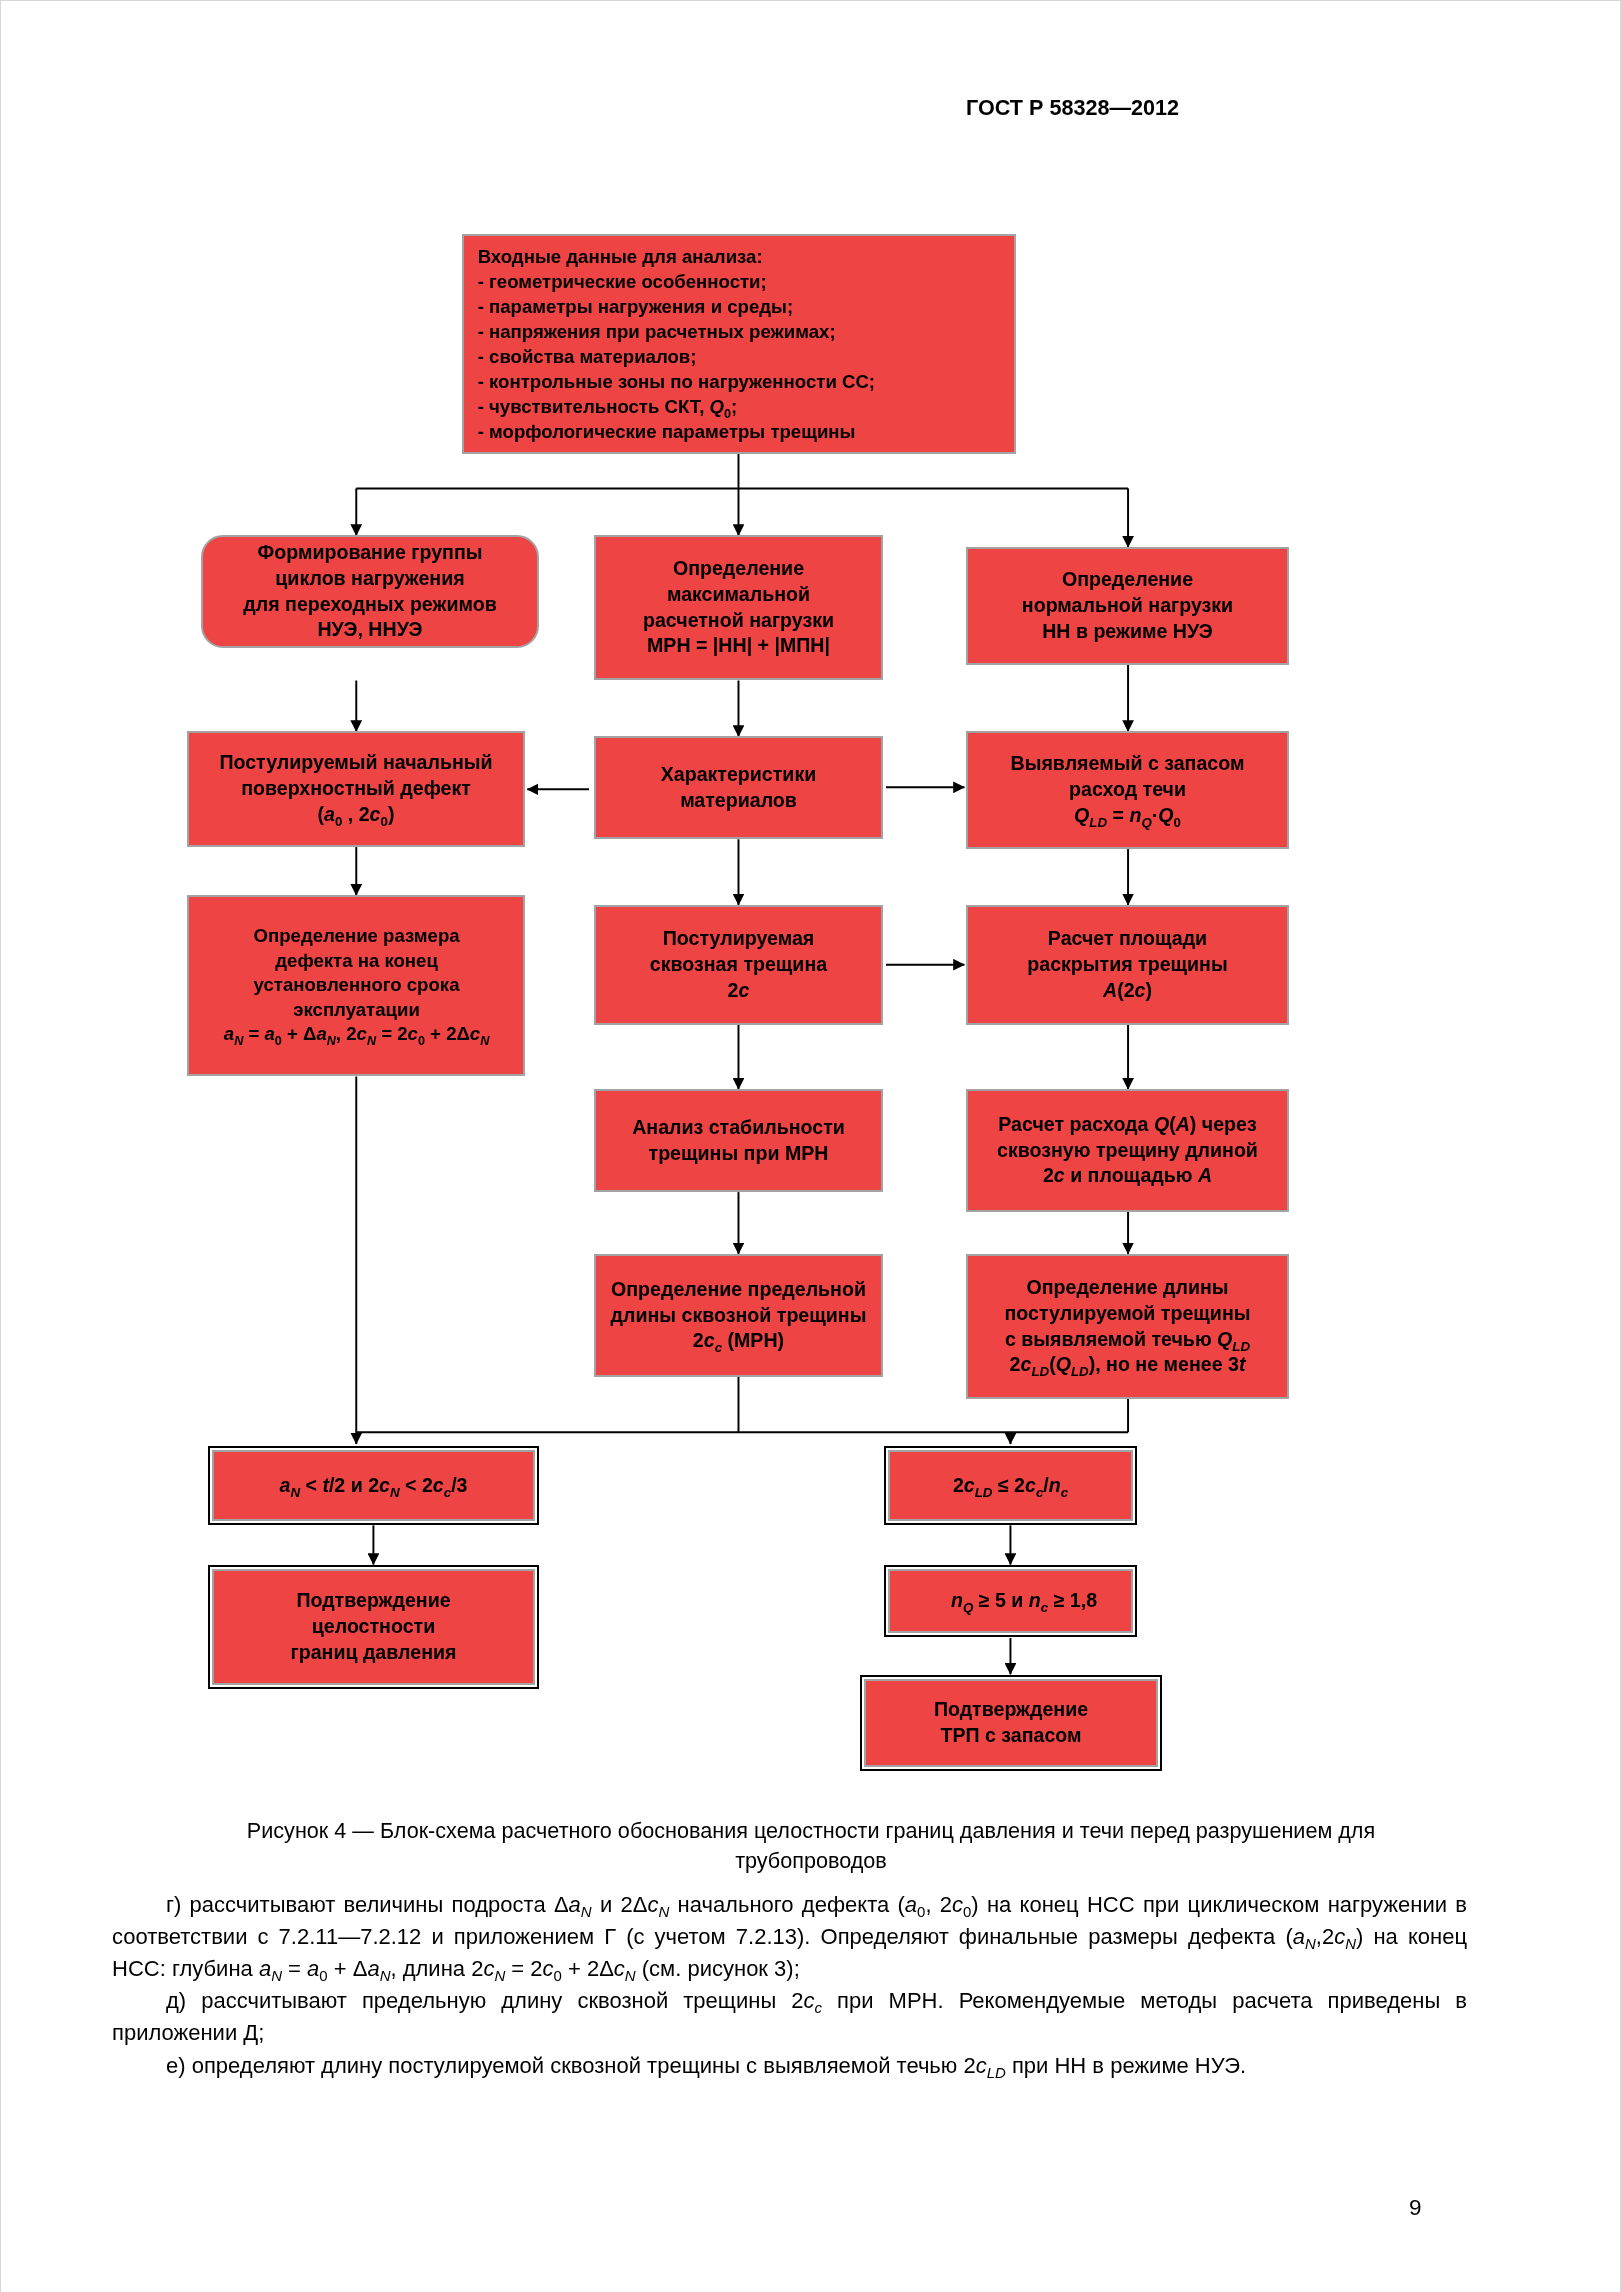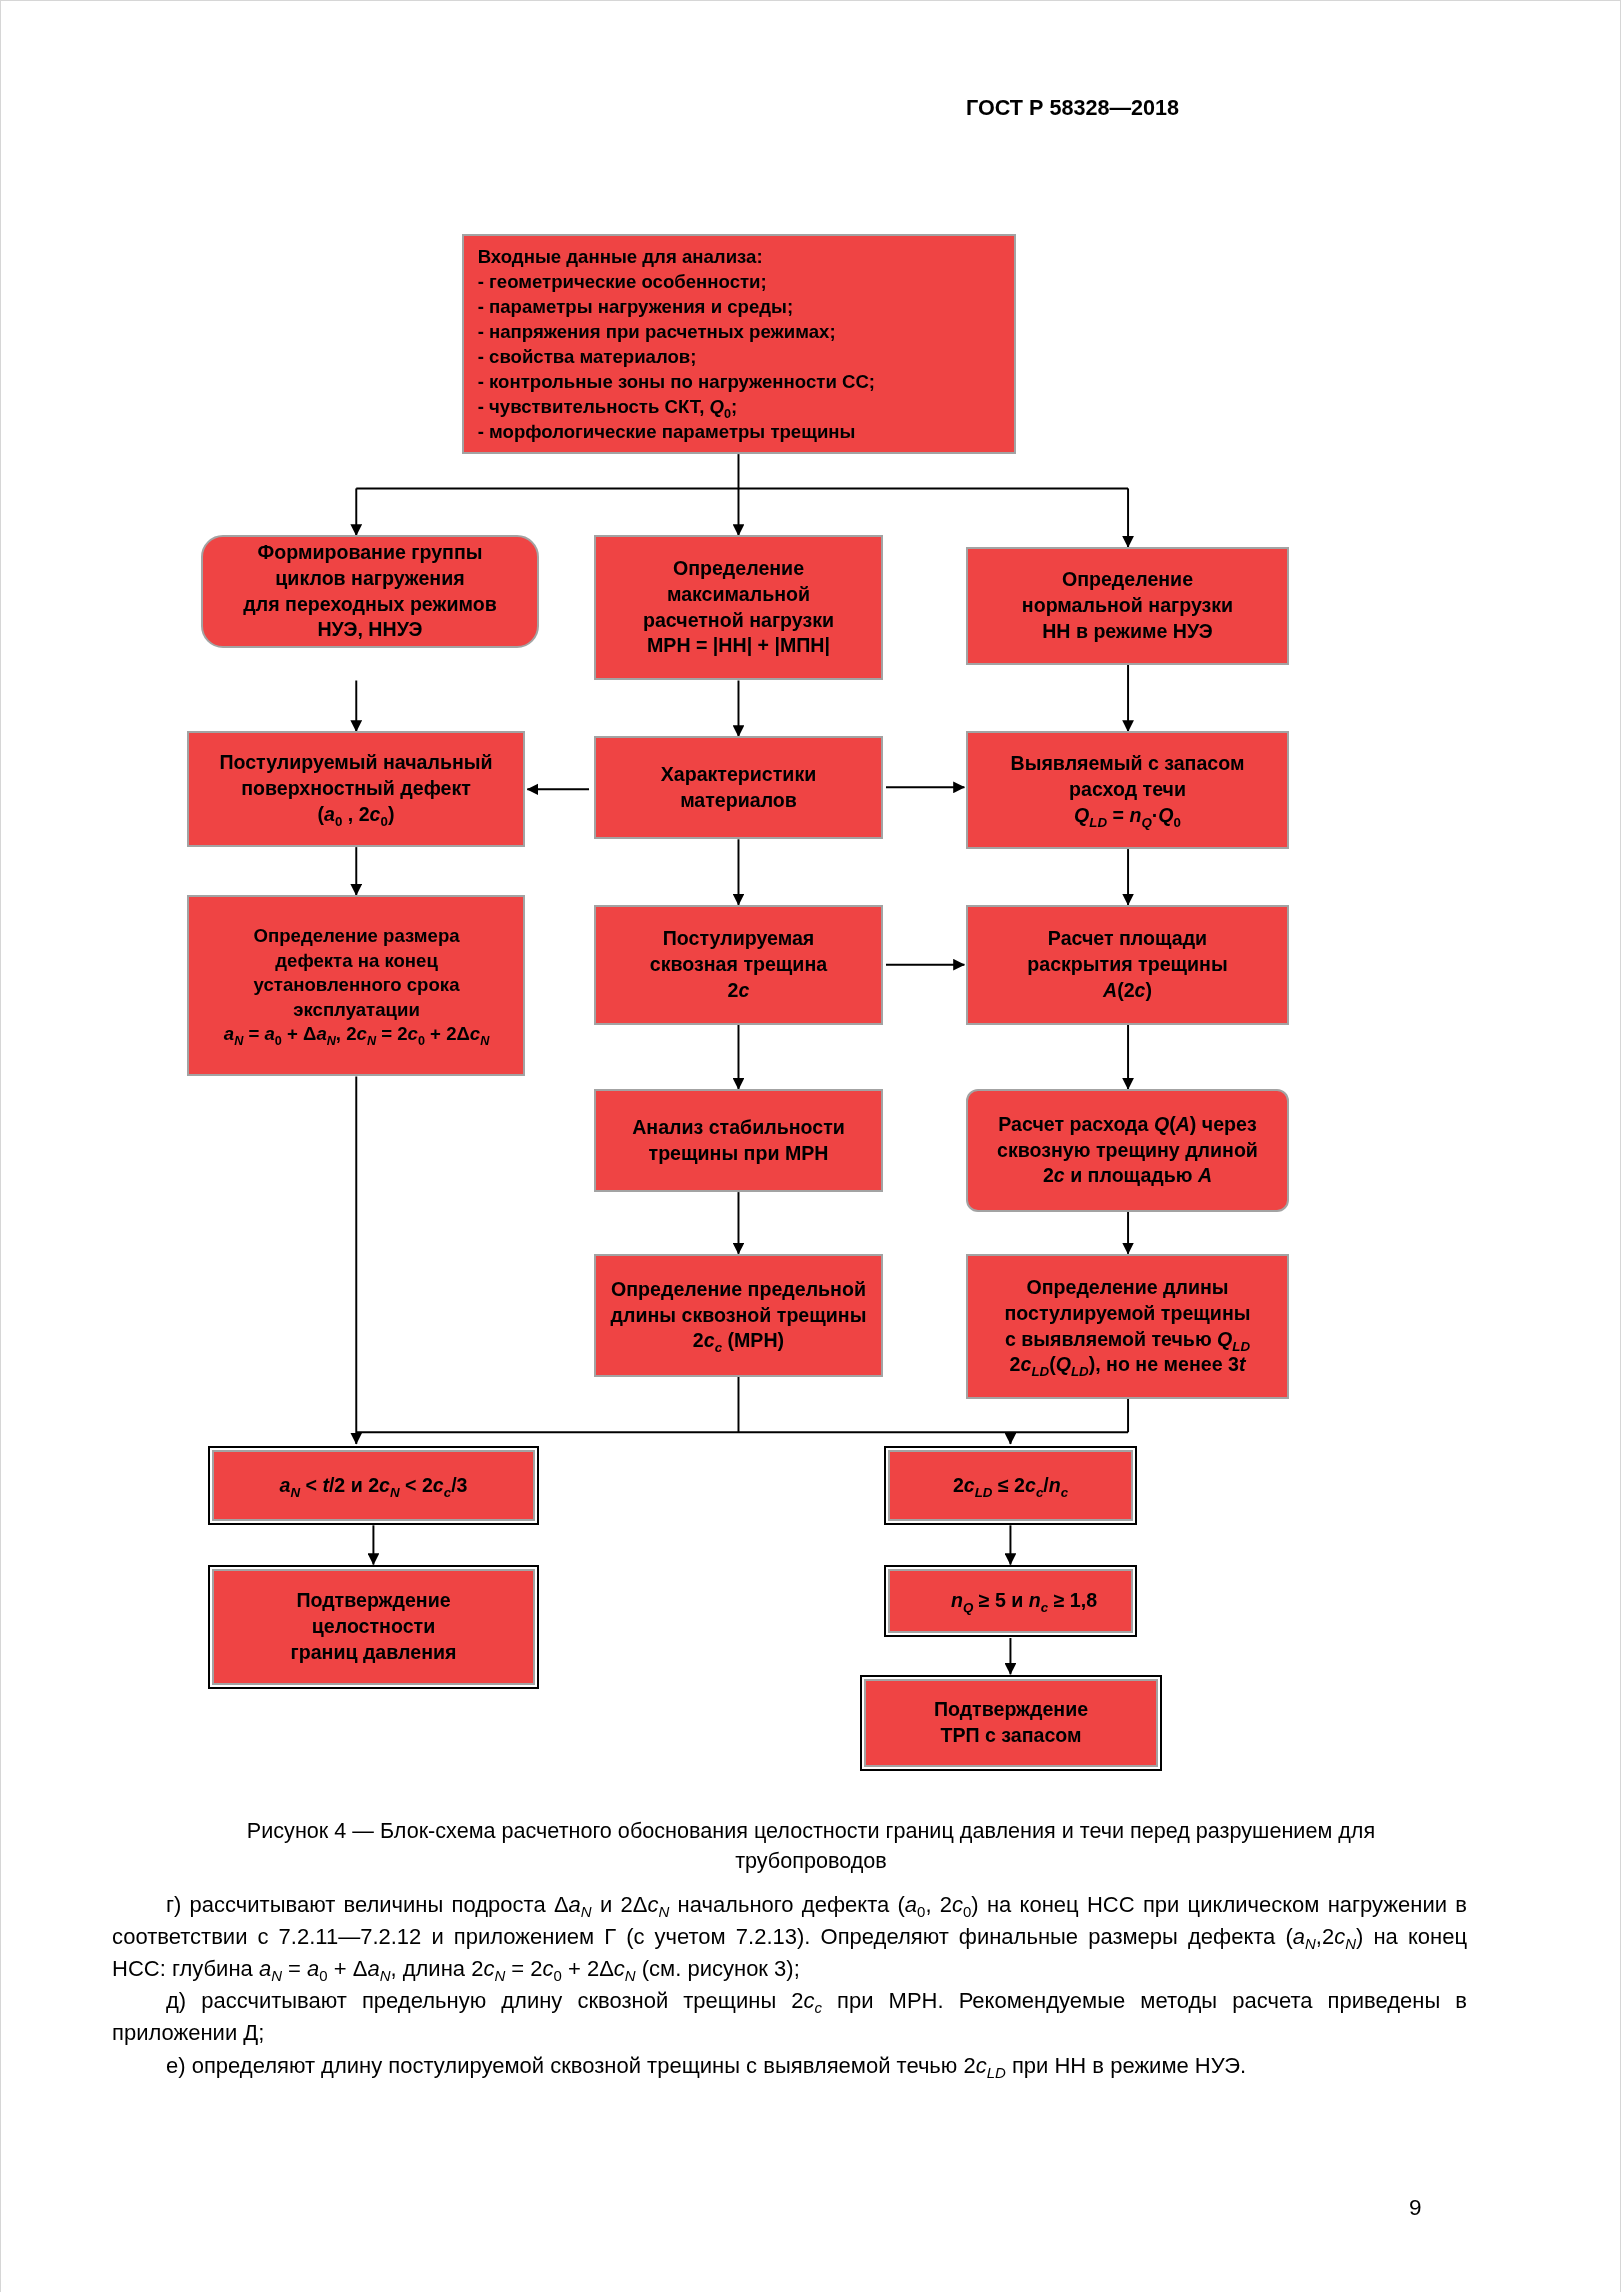--- a/index.html
+++ b/index.html
@@ -68,21 +68,21 @@
     <line x1="752.5" y1="1403" x2="752.5" y2="1460"></line>
     <line x1="1150" y1="1426" x2="1150" y2="1460"></line>
     <line x1="362.5" y1="1460" x2="1150" y2="1460"></line>
     <line x1="1030" y1="1460" x2="1030" y2="1472" marker-end="url(#ah)"></line>
 
     <line x1="380" y1="1555" x2="380" y2="1595" marker-end="url(#ah)"></line>
     <line x1="1030" y1="1555" x2="1030" y2="1595" marker-end="url(#ah)"></line>
     <line x1="1030" y1="1670" x2="1030" y2="1707" marker-end="url(#ah)"></line>
   </svg>
 
-  <div class="header-label">ГОСТ Р 58328—2018</div>
+  <div class="header-label">ГОСТ Р 58328—2012</div>
 
   <div class="fbox input-box" style="left:461px;top:233px;width:554px;height:220px;">
     <span class="bt">Входные данные для анализа:<br>- геометрические особенности;<br>- параметры нагружения и среды;<br>- напряжения при расчетных режимах;<br>- свойства материалов;<br>- контрольные зоны по нагруженности СС;<br>- чувствительность СКТ, <i>Q</i><sub>0</sub>;<br>- морфологические параметры трещины</span>
   </div>
 
   <div class="fbox" style="left:200px;top:534px;width:338px;height:113px;border-radius:22px;">
     <span class="bt">Формирование группы<br>циклов нагружения<br>для переходных режимов<br>НУЭ, ННУЭ</span>
   </div>
   <div class="fbox" style="left:593px;top:534px;width:289px;height:145px;">
     <span class="bt">Определение<br>максимальной<br>расчетной нагрузки<br>МРН = |НН| + |МПН|</span>
@@ -107,21 +107,21 @@
   <div class="fbox" style="left:593px;top:904px;width:289px;height:120px;">
     <span class="bt">Постулируемая<br>сквозная трещина<br>2<i>c</i></span>
   </div>
   <div class="fbox" style="left:965px;top:904px;width:323px;height:120px;">
     <span class="bt">Расчет площади<br>раскрытия трещины<br><i>A</i>(2<i>c</i>)</span>
   </div>
 
   <div class="fbox" style="left:593px;top:1088px;width:289px;height:103px;">
     <span class="bt">Анализ стабильности<br>трещины при МРН</span>
   </div>
-  <div class="fbox" style="left:965px;top:1088px;width:323px;height:123px;border-radius:12px;">
+  <div class="fbox" style="left:965px;top:1088px;width:323px;height:123px;">
     <span class="bt">Расчет расхода <i>Q</i>(<i>A</i>) через<br>сквозную трещину длиной<br>2<i>c</i> и площадью <i>A</i></span>
   </div>
 
   <div class="fbox" style="left:593px;top:1253px;width:289px;height:123px;">
     <span class="bt">Определение предельной<br>длины сквозной трещины<br>2<i>c<sub>c</sub></i> (МРН)</span>
   </div>
   <div class="fbox" style="left:965px;top:1253px;width:323px;height:145px;">
     <span class="bt">Определение длины<br>постулируемой трещины<br>с выявляемой течью <i>Q<sub>LD</sub></i><br>2<i>c<sub>LD</sub></i>(<i>Q<sub>LD</sub></i>), но не менее 3<i>t</i></span>
   </div>
 

